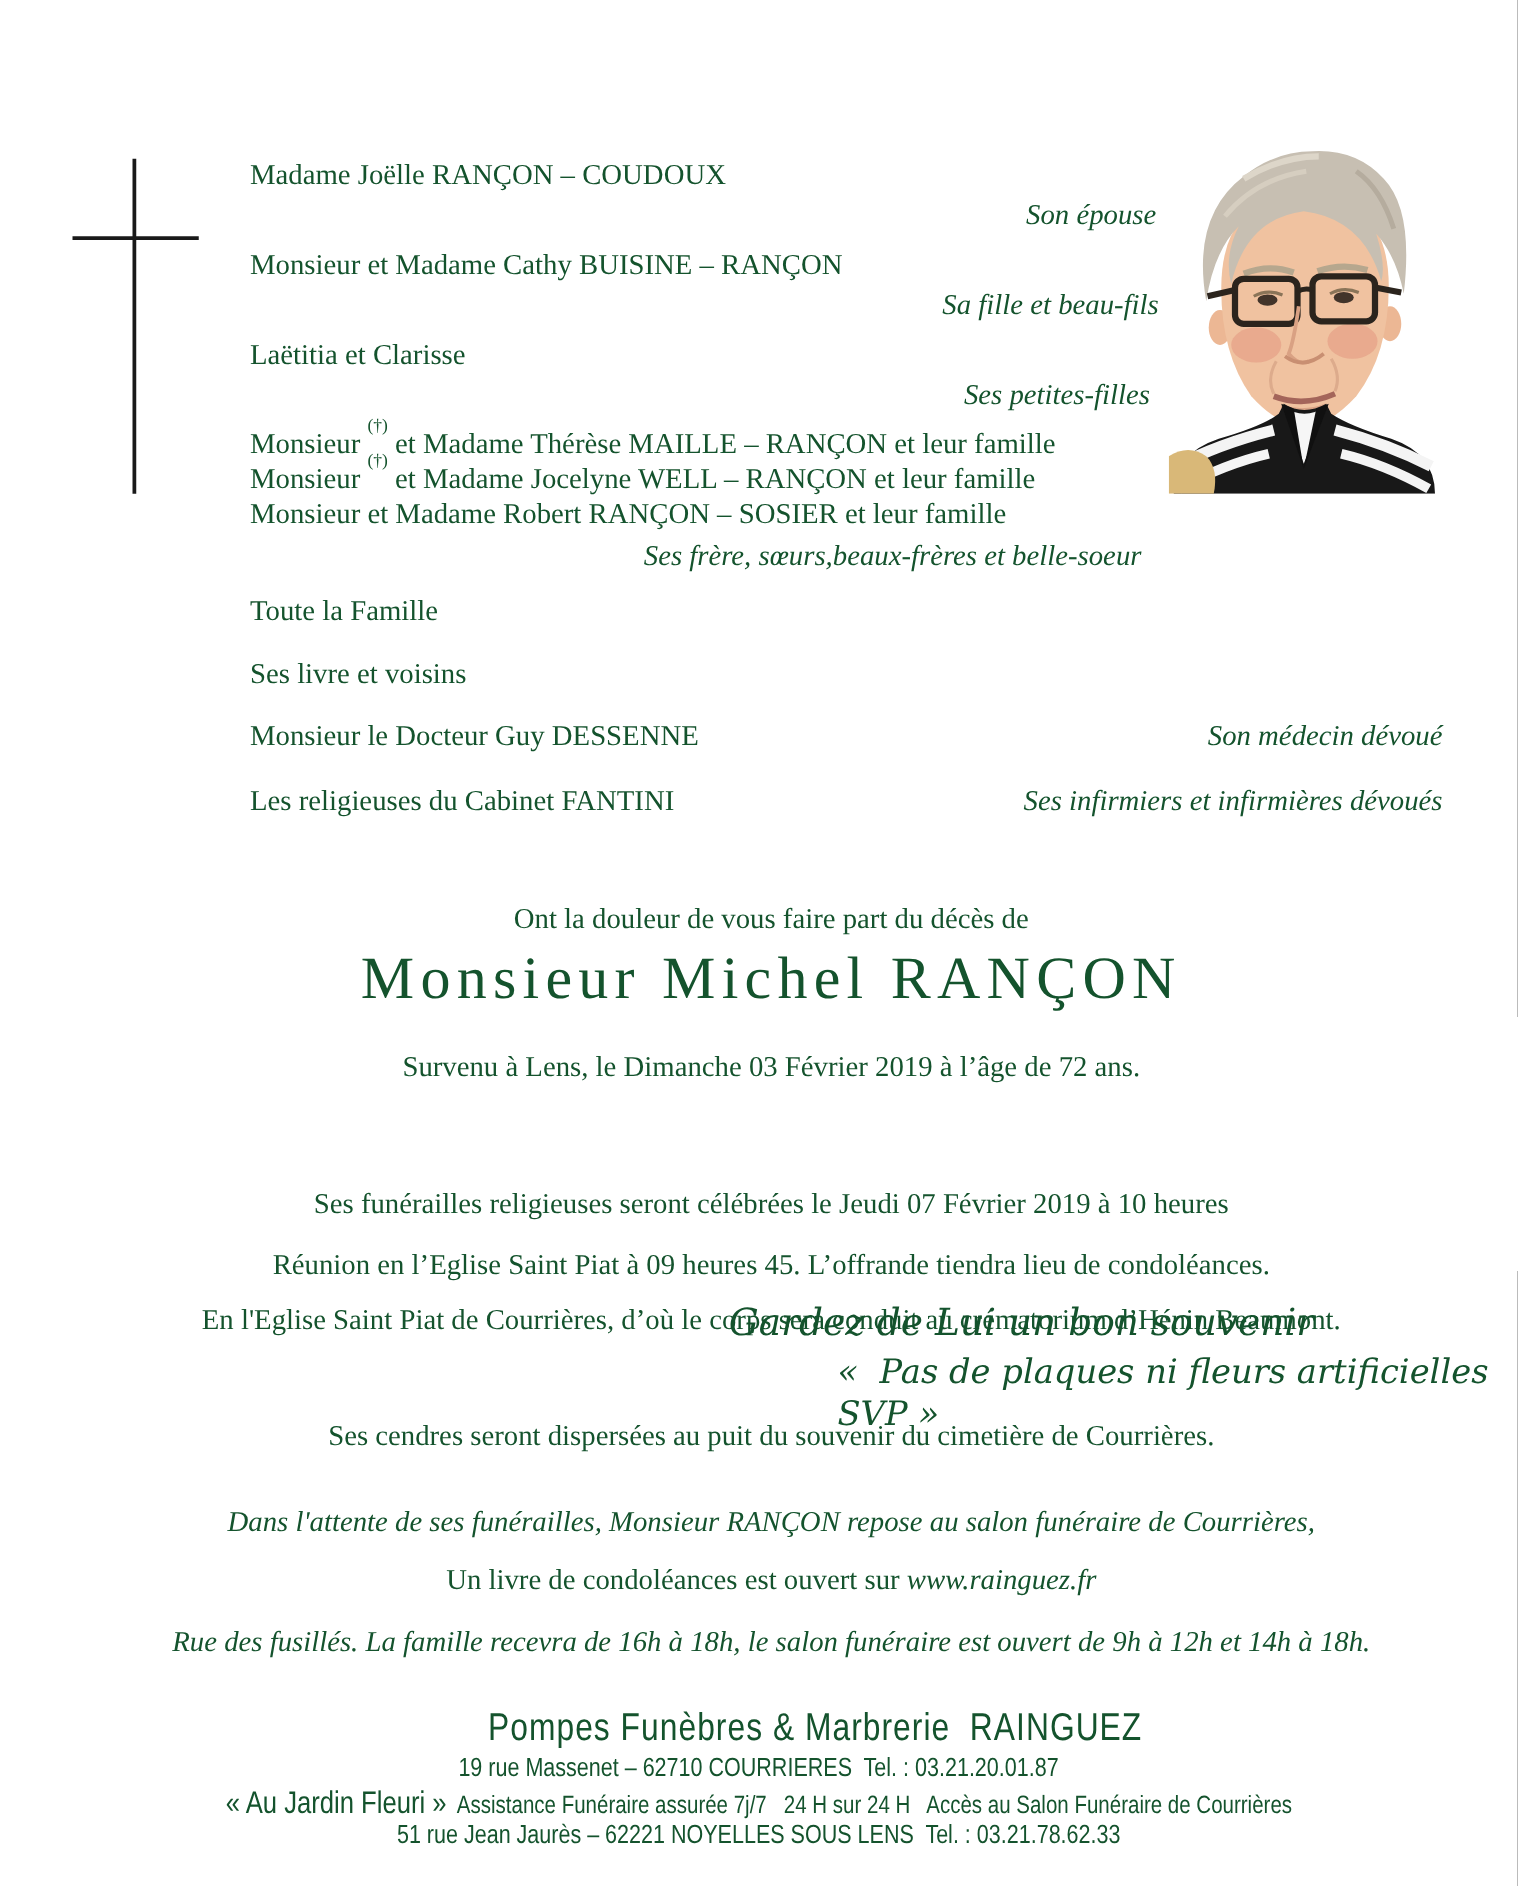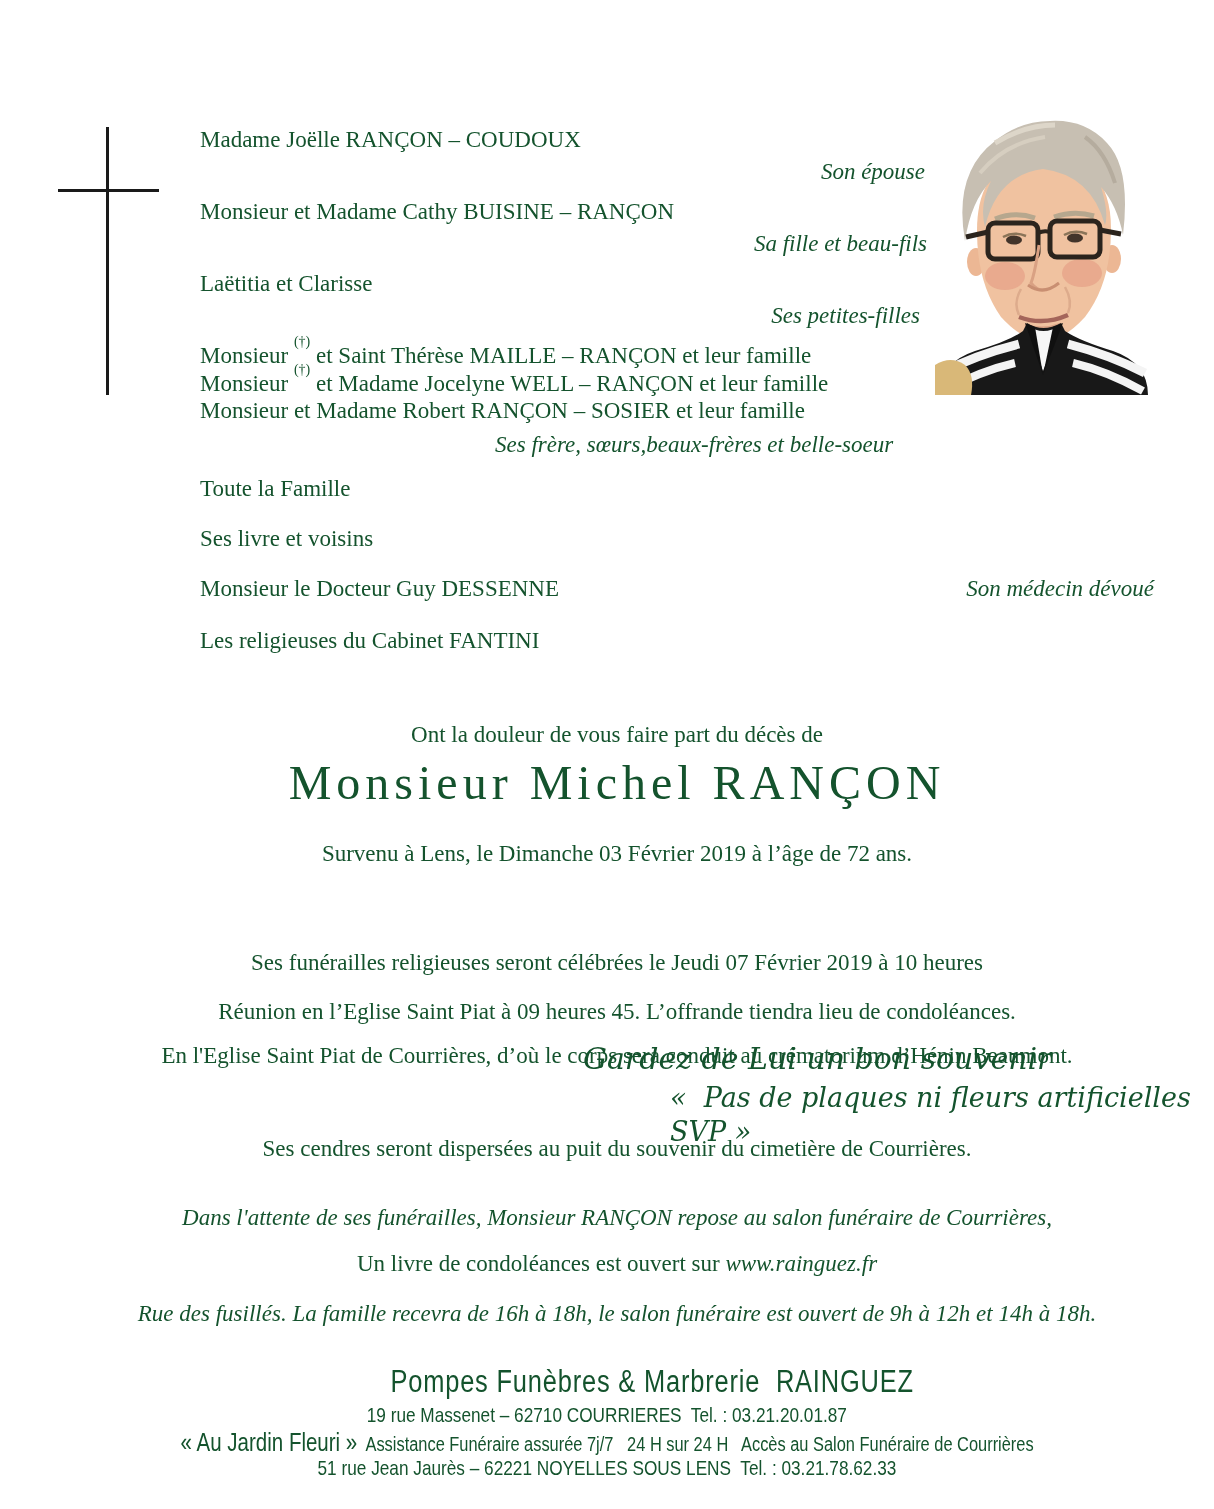--- a/index.html
+++ b/index.html
@@ -88,32 +88,33 @@
 
   <div class="ln" style="left:200px;top:126px;">Madame Joëlle RANÇON – COUDOUX</div>
   <div class="ln it right-box" style="left:625px;top:158px;width:300px;">Son épouse</div>
 
   <div class="ln" style="left:200px;top:198px;">Monsieur et Madame Cathy BUISINE – RANÇON</div>
   <div class="ln it right-box" style="left:625px;top:230px;width:302px;">Sa fille et beau-fils</div>
 
   <div class="ln" style="left:200px;top:270px;">Laëtitia et Clarisse</div>
   <div class="ln it right-box" style="left:620px;top:302px;width:300px;">Ses petites-filles</div>
 
-  <div class="ln" style="left:200px;top:341px;"><span>Monsieur </span><sup class="dag">(†)</sup><span> et Saint Thérèse MAILLE – RANÇON et leur famille</span></div>
+  <div class="ln" style="left:200px;top:341px;"><span>Monsieur </span><sup class="dag">(†)</sup><span> et Madame Thérèse MAILLE – RANÇON et leur famille</span></div>
   <div class="ln" style="left:200px;top:369px;"><span>Monsieur </span><sup class="dag">(†)</sup><span> et Madame Jocelyne WELL – RANÇON et leur famille</span></div>
   <div class="ln" style="left:200px;top:397px;">Monsieur et Madame Robert RANÇON – SOSIER et leur famille</div>
-  <div class="ln it" style="left:495px;top:431px;font-style:italic;">Ses frère, sœurs,beaux-frères et belle-soeur</div>
+  <div class="ln it" style="left:515px;top:431px;font-style:italic;">Ses frère, sœurs,beaux-frères et belle-soeur</div>
 
   <div class="ln" style="left:200px;top:475px;">Toute la Famille</div>
   <div class="ln" style="left:200px;top:525px;">Ses livre et voisins</div>
 
   <div class="ln" style="left:200px;top:575px;">Monsieur le Docteur Guy DESSENNE</div>
   <div class="ln it right-box" style="left:654px;top:575px;width:500px;">Son médecin dévoué</div>
 
   <div class="ln" style="left:200px;top:627px;">Les religieuses du Cabinet FANTINI</div>
+  <div class="ln it right-box" style="left:654px;top:627px;width:500px;">Ses infirmiers et infirmières dévoués</div>
 
   <div class="ln center-box" style="top:721px;">Ont la douleur de vous faire part du décès de</div>
   <div class="ln center-box big-name" style="top:753px;">Monsieur Michel RANÇON</div>
   <div class="ln center-box" style="top:840px;">Survenu à Lens, le Dimanche 03 Février 2019 à l’âge de 72 ans.</div>
 
   <div class="ln center-box para" style="top:885px;line-height:31px;">
     <div>Ses funérailles religieuses seront célébrées le Jeudi 07 Février 2019 à 10 heures</div>
     <div>En l'Eglise Saint Piat de Courrières, d’où le corps sera conduit au crématorium d’Hénin Beaumont.</div>
     <div>Ses cendres seront dispersées au puit du souvenir du cimetière de Courrières.</div>
   </div>

